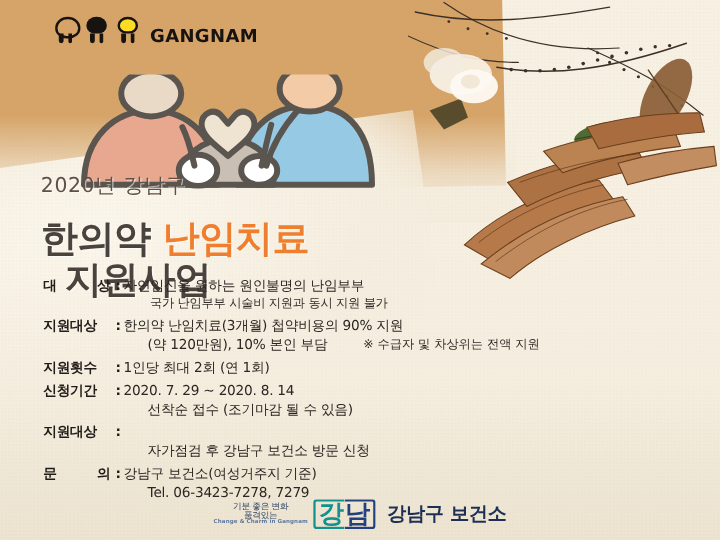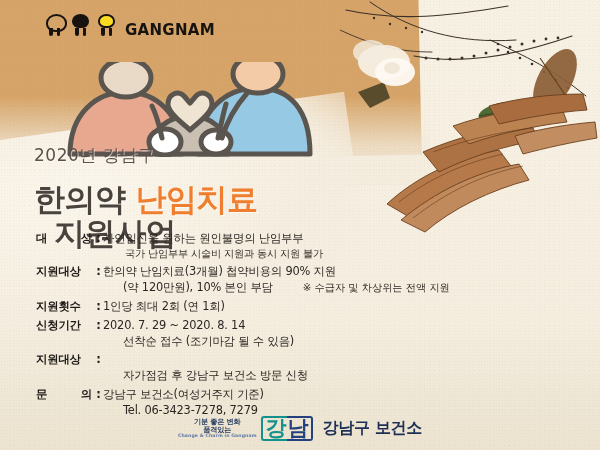--- a/index.html
+++ b/index.html
@@ -312,21 +312,21 @@
     display: flex;
     align-items: center;
     gap: 4px;
   }
   .gn-slogan {
     text-align: center;
     line-height: 1.08;
   }
   .gn-slogan .s1, .gn-slogan .s2 {
     font-size: 7.2px;
-    font-weight: 700;
+    font-weight: 400;
     color: #2a3f63;
     letter-spacing: -0.2px;
     white-space: nowrap;
   }
   .gn-slogan .s3 {
     font-size: 4.6px;
     font-weight: 600;
     color: #5f7aa3;
     letter-spacing: 0.1px;
     margin-top: 1px;

